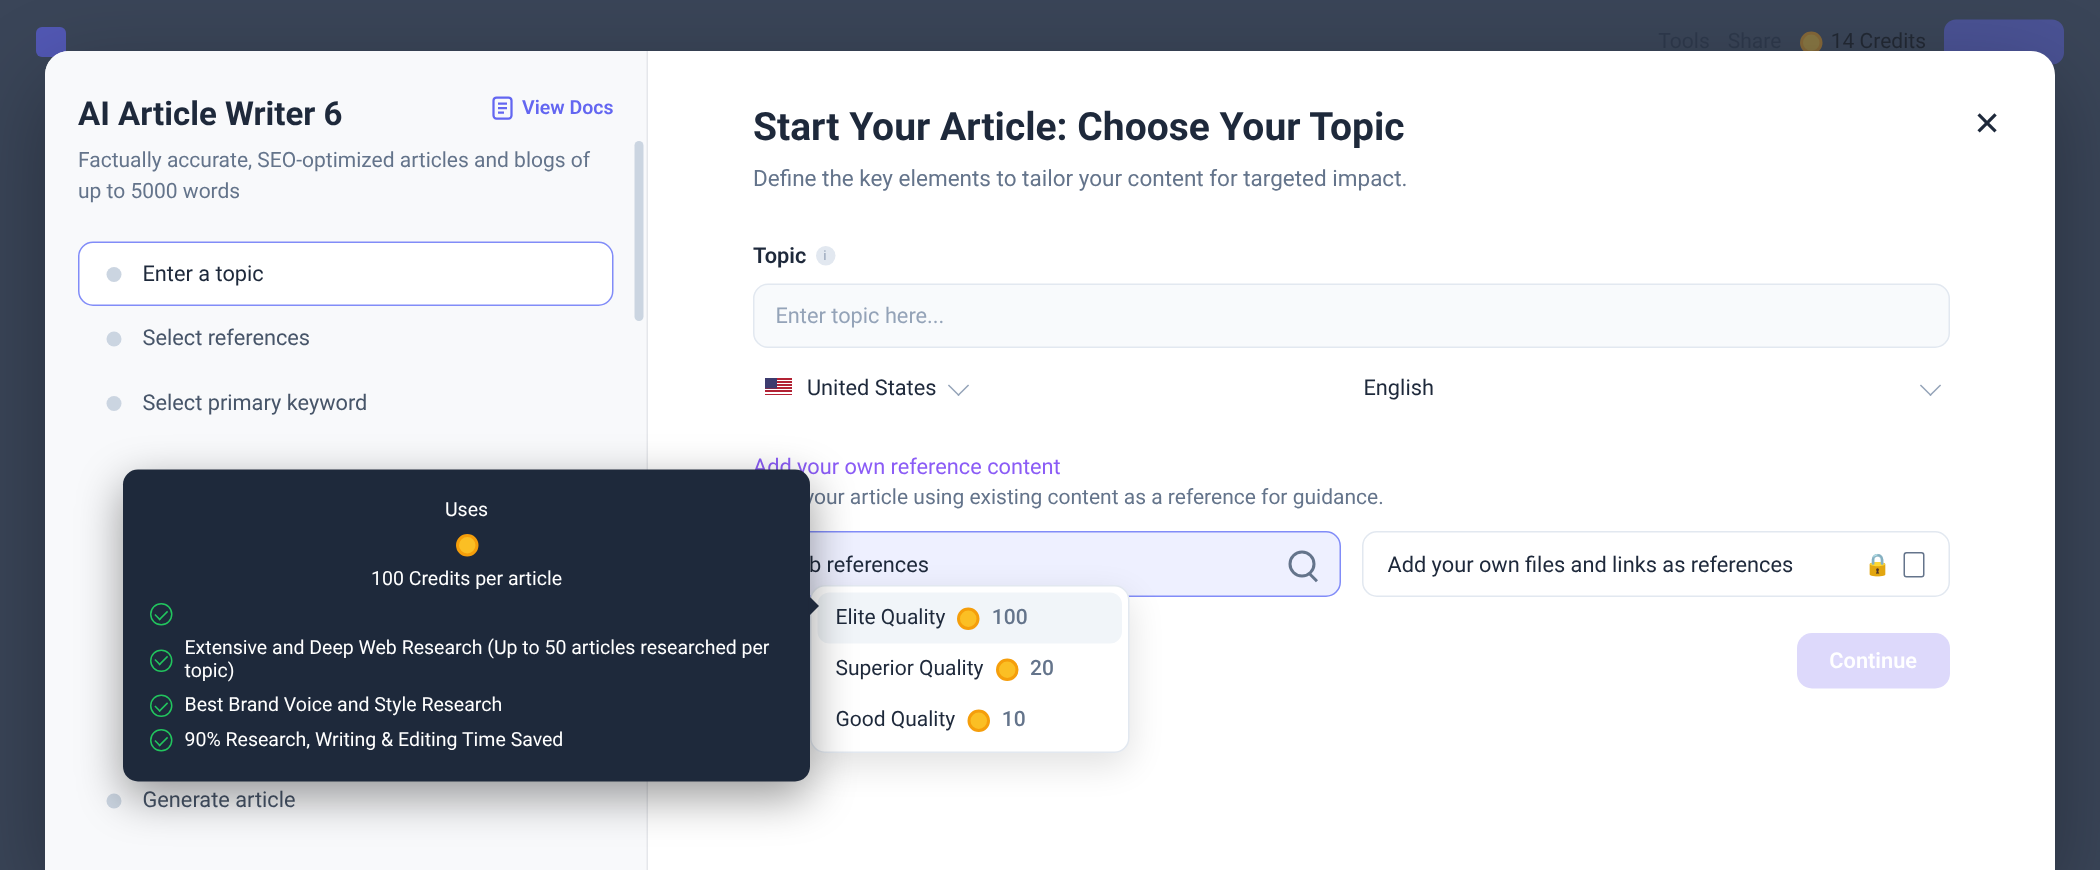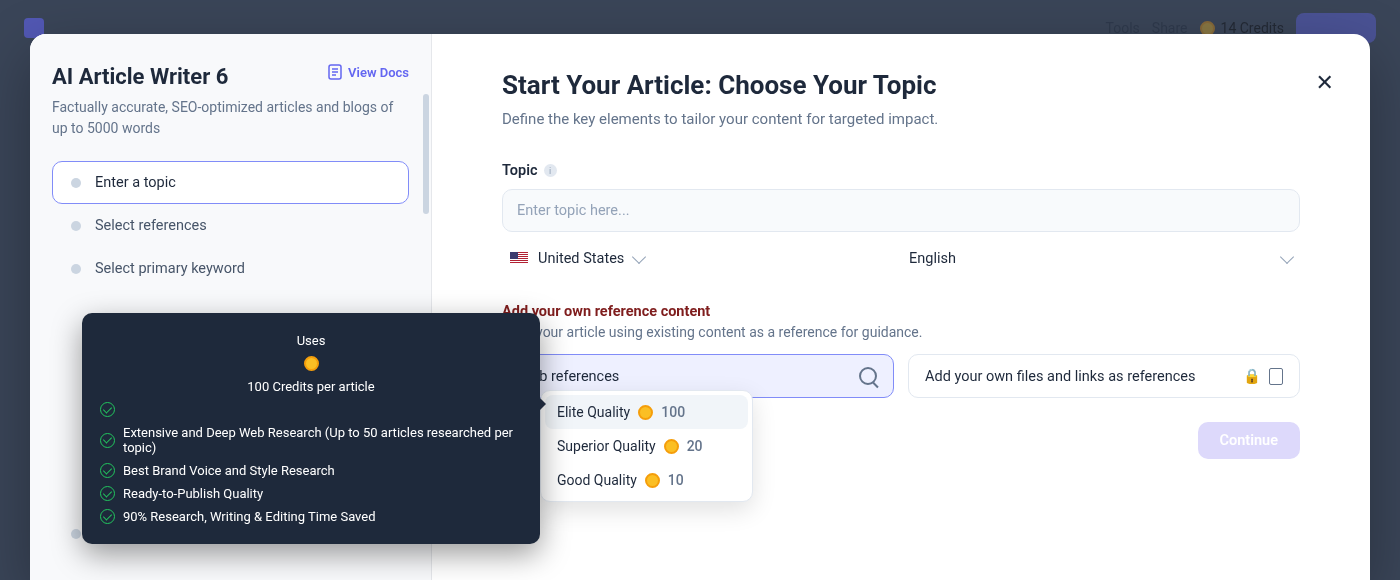--- a/index.html
+++ b/index.html
@@ -50,21 +50,21 @@
 .topic-input { width: 100%; padding: 12px 14px; border: 1px solid #e2e8f0; border-radius: 10px; font-size: 14.5px; color: #1e293b; background: #f8fafc; }
 .topic-input::placeholder { color: #94a3b8; }
 
 .dropdowns { display: flex; gap: 0; margin-top: 12px; }
 .dd { flex: 1; display: flex; align-items: center; gap: 10px; padding: 6px 8px; cursor: pointer; font-size: 14.5px; color: #1e293b; }
 .dd.right { justify-content: space-between; }
 .flag { width: 18px; height: 13px; background: linear-gradient(to bottom, #b22234 0%, #b22234 8%, #fff 8%, #fff 16%, #b22234 16%, #b22234 24%, #fff 24%, #fff 32%, #b22234 32%, #b22234 40%, #fff 40%, #fff 48%, #b22234 48%, #b22234 56%, #fff 56%, #fff 64%, #b22234 64%, #b22234 72%, #fff 72%, #fff 80%, #b22234 80%, #b22234 88%, #fff 88%, #fff 100% ); position: relative; }
 .flag::before { content: ""; position: absolute; top: 0; left: 0; width: 8px; height: 7px; background: #3c3b6e; }
 .chev { width: 10px; height: 10px; border-right: 1.5px solid #94a3b8; border-bottom: 1.5px solid #94a3b8; transform: rotate(45deg); margin-top: -4px; }
 
-.section-title { font-size: 14.5px; font-weight: 700; color: #7f1d1d; margin-top: 30px; }
+.section-title { font-size: 14.5px; font-weight: 400; color: #8b5cf6; margin-top: 30px; }
 .section-sub { font-size: 14px; color: #64748b; margin-top: 4px; margin-bottom: 14px; }
 
 .ref-buttons { display: flex; gap: 14px; }
 .ref-btn { flex: 1; display: flex; align-items: center; justify-content: space-between; padding: 12px 16px; border-radius: 10px; font-size: 14.5px; cursor: pointer; border: 1px solid #e2e8f0; background: #fff; color: #1e293b; }
 .ref-btn.active { border: 1.5px solid #818cf8; background: #eef0ff; }
 .search-ic { width: 18px; height: 18px; border: 2px solid #64748b; border-radius: 50%; position: relative; }
 .search-ic::after { content: ""; position: absolute; width: 7px; height: 2px; background: #64748b; bottom: -3px; right: -4px; transform: rotate(45deg); }
 .lock-ic { color: #94a3b8; }
 .file-ic { width: 14px; height: 17px; border: 1.5px solid #64748b; border-radius: 2px; position: relative; }
 
@@ -219,19 +219,15 @@
   <div class="tt-row">
       <span class="check"></span>
       <span>Extensive and Deep Web Research (Up to 50 articles researched per topic)</span>
     </div>
   <div class="tt-row">
       <span class="check"></span>
       <span>Best Brand Voice and Style Research</span>
     </div>
   <div class="tt-row">
       <span class="check"></span>
-      <span>Ready-to-Publish Quality</span>
-    </div>
-  <div class="tt-row">
-      <span class="check"></span>
       <span>90% Research, Writing &amp; Editing Time Saved</span>
     </div>
 </div>
 
 </body></html>

